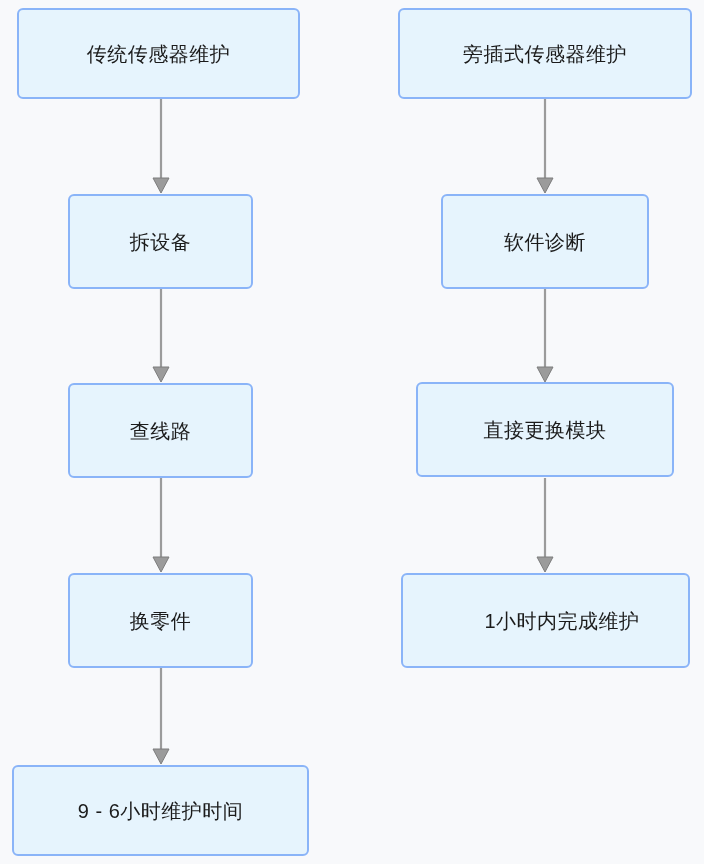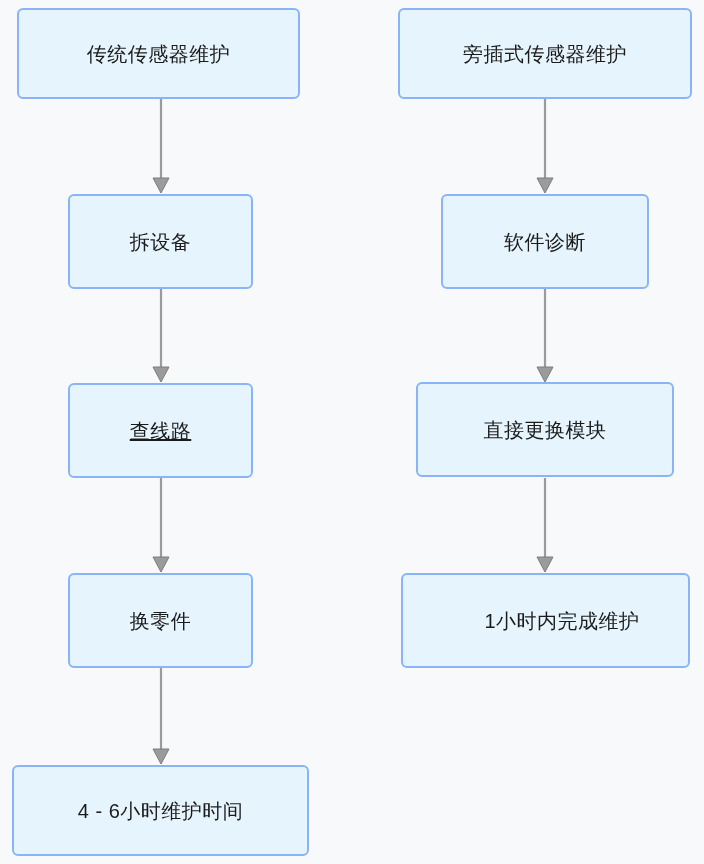--- a/index.html
+++ b/index.html
@@ -55,30 +55,30 @@
 <div id="canvas">
 
   <div class="node" style="left:17px; top:8px; width:283px; height:91px;">
     <span>传统传感器维护</span>
   </div>
 
   <div class="node" style="left:68px; top:194px; width:185px; height:95px;">
     <span>拆设备</span>
   </div>
 
-  <div class="node" style="left:68px; top:383px; width:185px; height:95px;text-decoration:underline;">
+  <div class="node" style="left:68px; top:383px; width:185px; height:95px;">
     <span>查线路</span>
   </div>
 
   <div class="node" style="left:68px; top:573px; width:185px; height:95px;">
     <span>换零件</span>
   </div>
 
   <div class="node" style="left:12px; top:765px; width:297px; height:91px;">
-    <span>4 - 6小时维护时间</span>
+    <span>9 - 6小时维护时间</span>
   </div>
 
   <div class="node" style="left:398px; top:8px; width:294px; height:91px;">
     <span>旁插式传感器维护</span>
   </div>
 
   <div class="node" style="left:441px; top:194px; width:208px; height:95px;text-align:center;">
     <span>软件诊断</span>
   </div>
 

